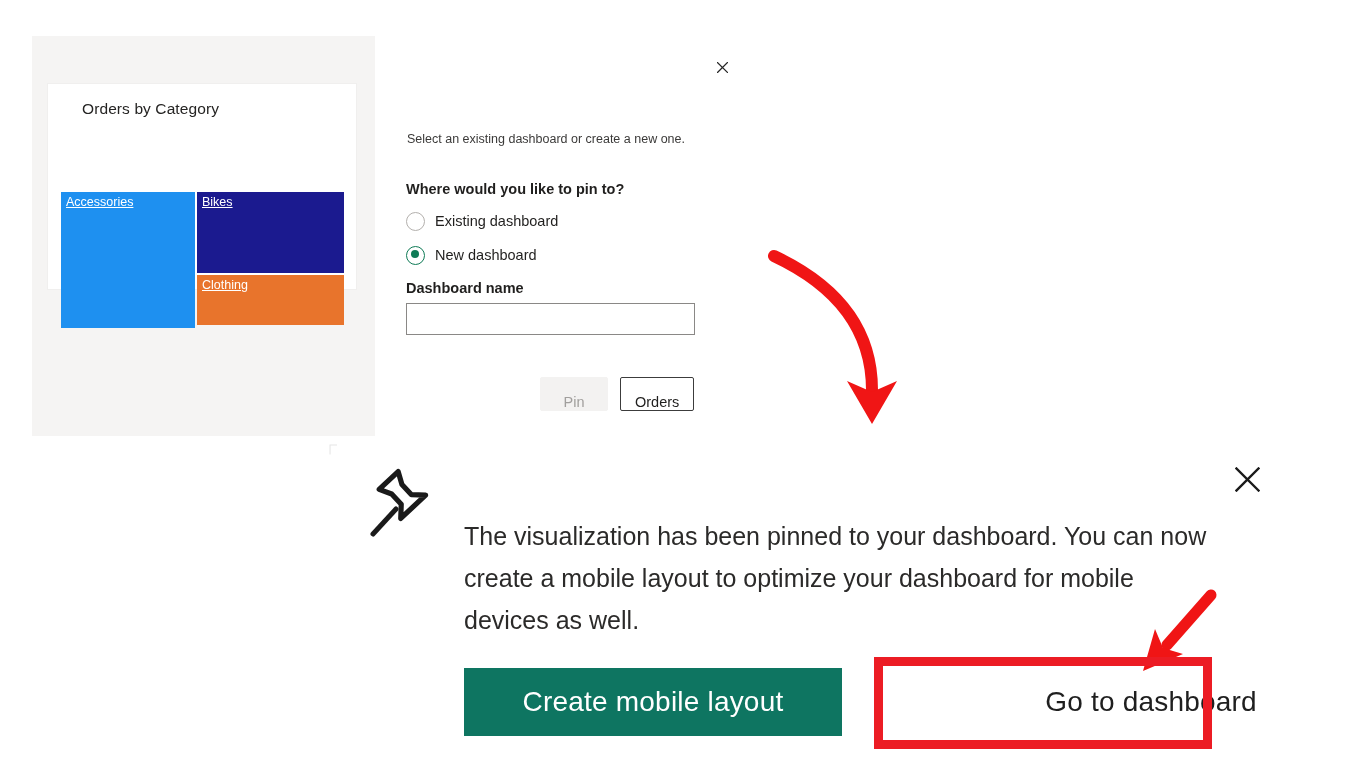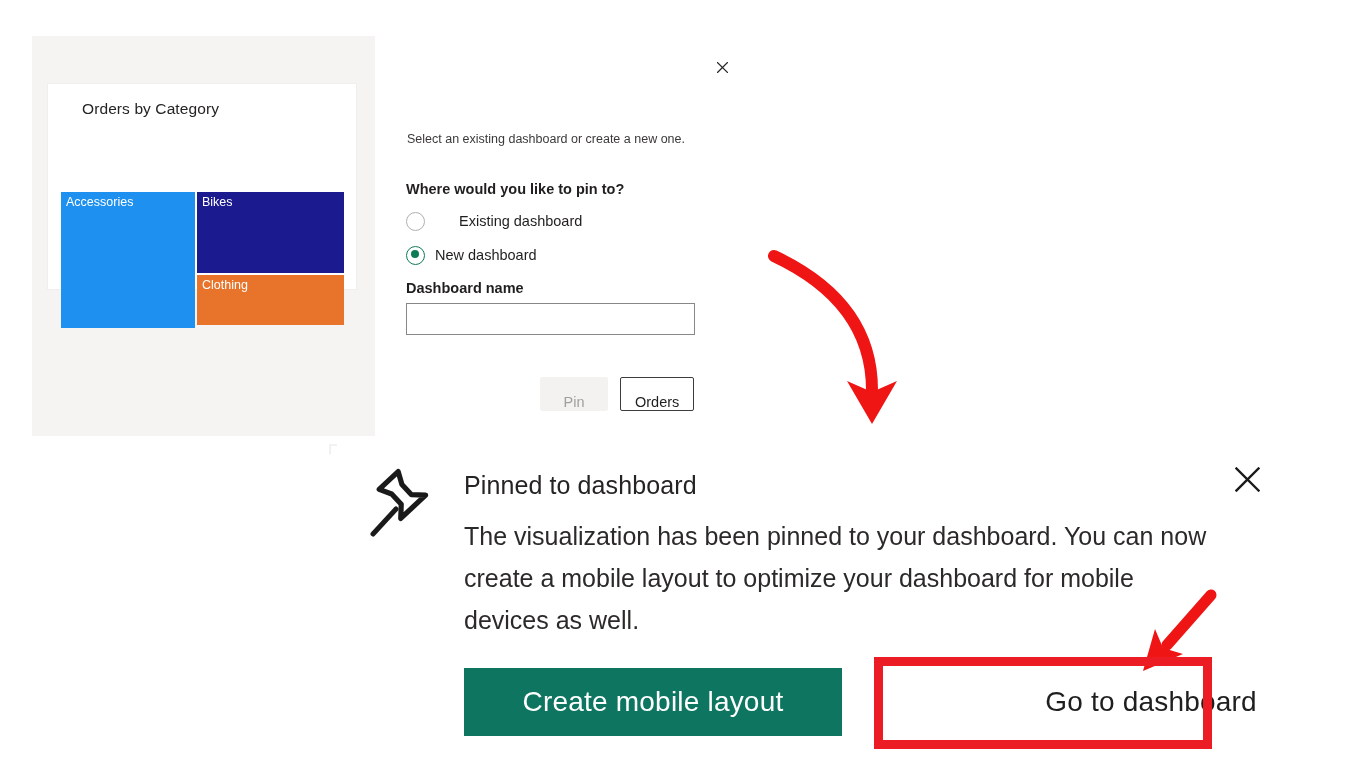--- a/index.html
+++ b/index.html
@@ -60,20 +60,21 @@
     overflow: hidden;
   }
   .tm-label {
     position: absolute;
     left: 5px;
     top: 2px;
     font-size: 12.5px;
     color: #ffffff;
     white-space: nowrap;
     line-height: 16px;
+    text-decoration: underline;
   }
   #tm-accessories { left: 0; top: 0; width: 134px; height: 136px; }
   #tm-bikes       { left: 136px; top: 0; width: 147px; height: 81px; }
   #tm-clothing    { left: 136px; top: 83px; width: 147px; height: 50px; }
 
   #cursor-artifact {
     position: absolute;
     left: 329px;
     top: 444px;
     width: 9px;
@@ -134,21 +135,21 @@
     white-space: nowrap;
   }
   .radio-row {
     position: absolute;
     left: 0px;
     display: flex;
     align-items: center;
     cursor: pointer;
     height: 22px;
   }
-  #radio-existing { top: 158px; gap: 24px; }
+  #radio-existing { top: 158px; }
   #radio-new      { top: 192px; }
   .radio-mark {
     width: 19px;
     height: 19px;
     border-radius: 50%;
     box-sizing: border-box;
     border: 1.3px solid #b3b0ad;
     background: #ffffff;
     flex: none;
     position: relative;
@@ -396,21 +397,20 @@
 
 <div id="toast">
 
   <svg id="pin-icon-wrap" viewBox="0 0 76 76" xmlns="http://www.w3.org/2000/svg">
     <g transform="rotate(-43 40 32)" fill="none" stroke="#1a1a1a" stroke-width="5.2" stroke-linejoin="round" stroke-linecap="round">
       <path d="M27 8 L53 8 L47 20 L47 34 L57 44 L23 44 L33 34 L33 20 Z"></path>
     </g>
     <path d="M31 43 L8 68" stroke="#1a1a1a" stroke-width="5" stroke-linecap="round"></path>
   </svg>
 
-  <div id="toast-title">Pinned to dashboard</div>
 
   <div id="toast-body">The visualization has been pinned to your dashboard. You can now create a mobile layout to optimize your dashboard for mobile devices as well.</div>
 
   <button id="toast-close" aria-label="Close">
     <svg width="25" height="25" viewBox="0 0 25 25" xmlns="http://www.w3.org/2000/svg">
       <path d="M1.5 1.5 L23.5 23.5 M23.5 1.5 L1.5 23.5" stroke="#1a1a1a" stroke-width="2.4" stroke-linecap="square"></path>
     </svg>
   </button>
 
   <div id="toast-actions">

